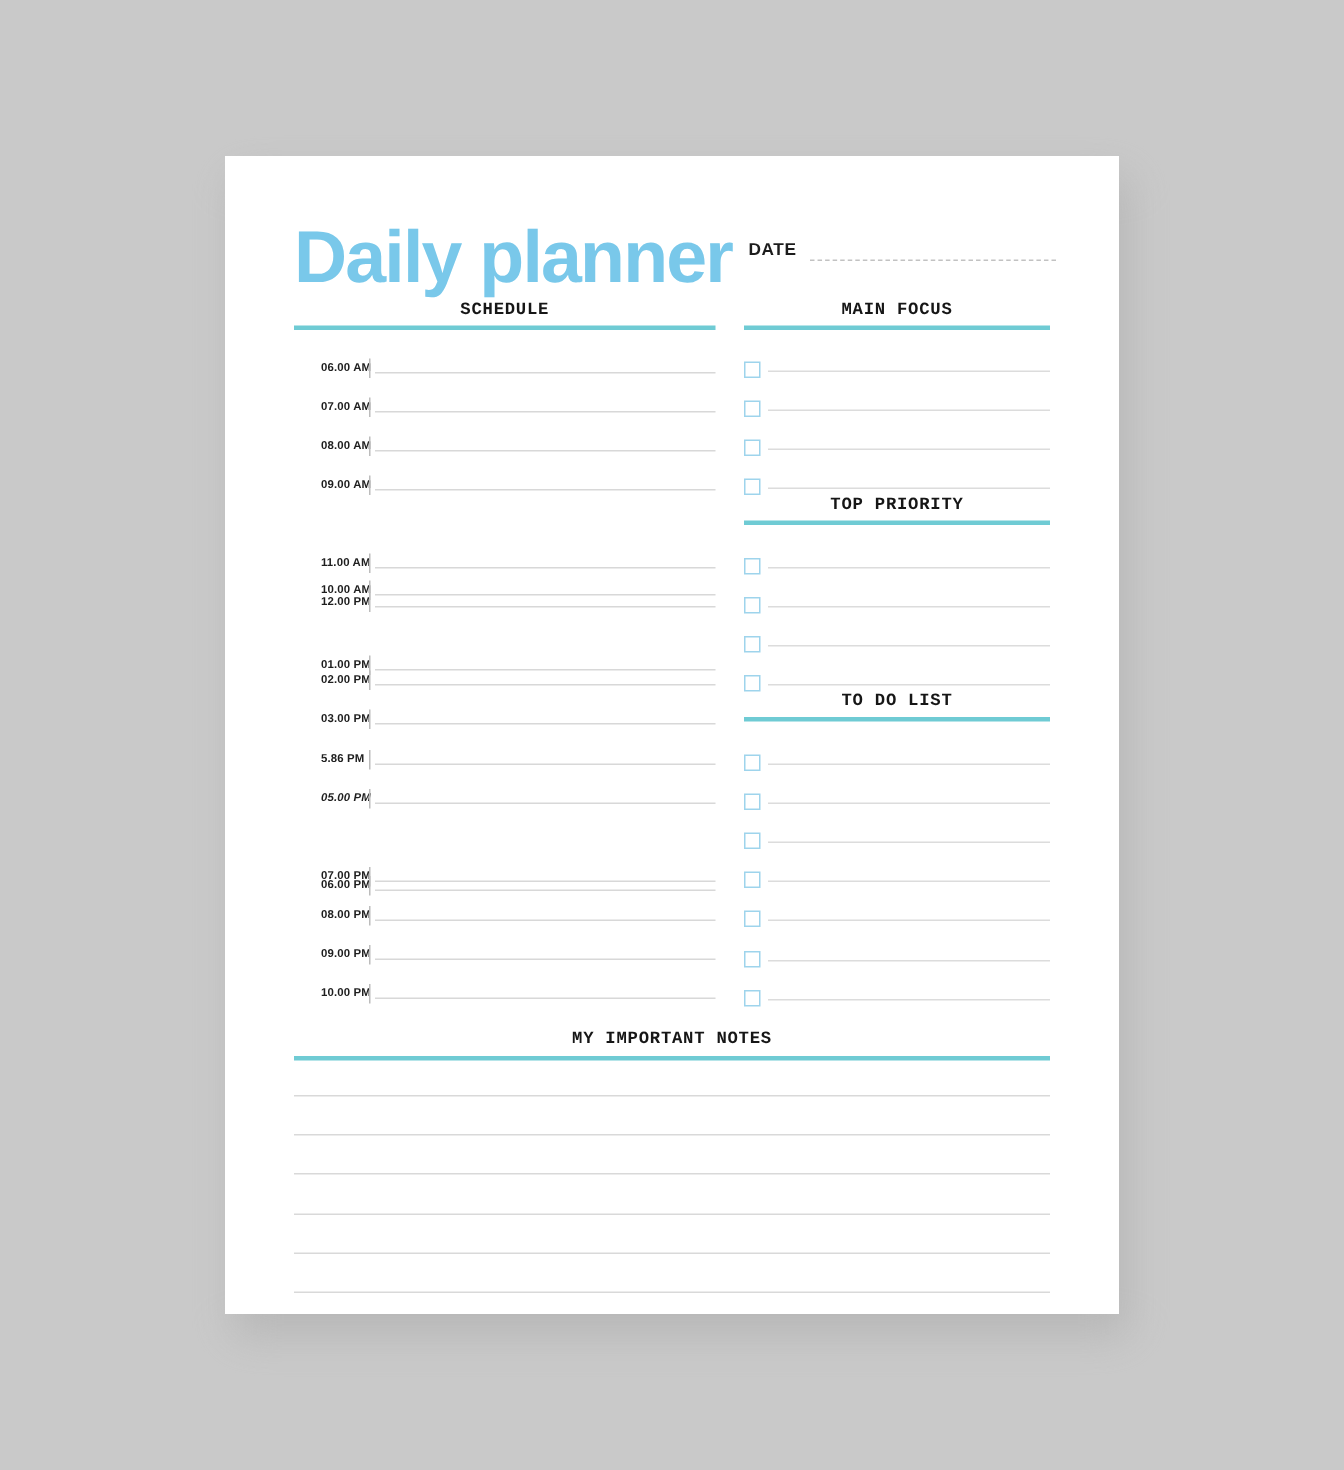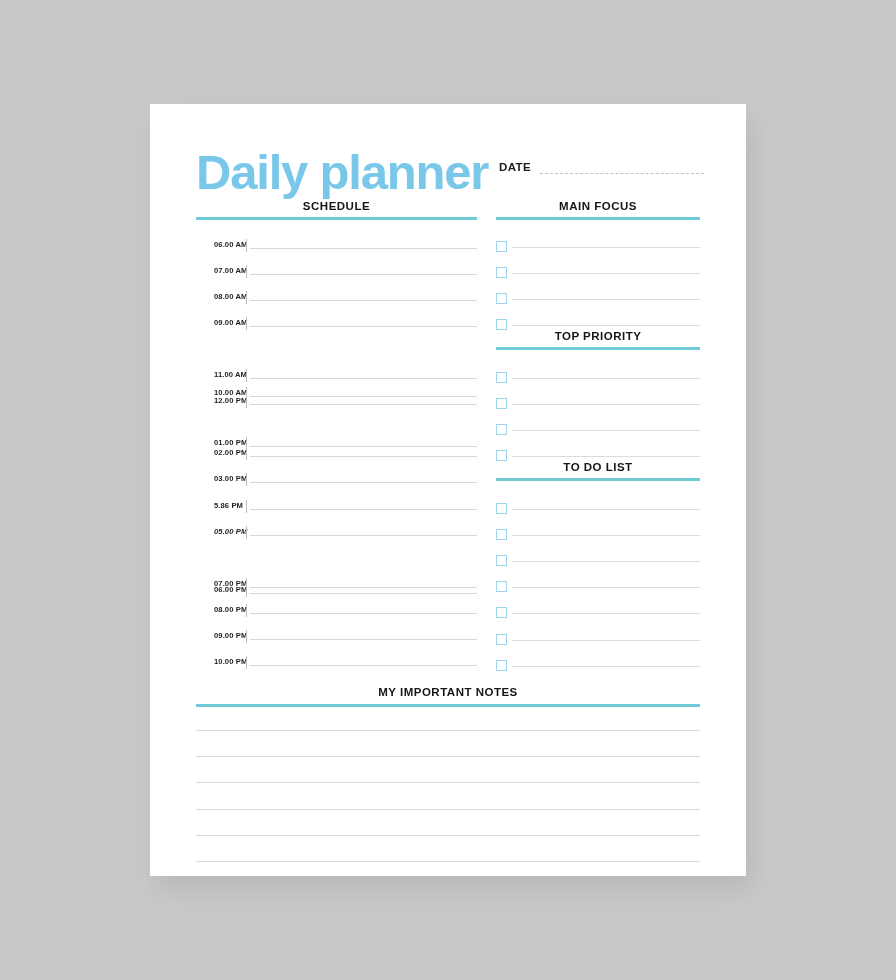--- a/index.html
+++ b/index.html
@@ -82,20 +82,21 @@
 
   
   .sec-title {
     position: absolute;
     font-size: 11.5px;
     font-weight: bold;
     color: #161616;
     letter-spacing: 0.5px;
     text-align: center;
     white-space: nowrap;
+    font-family: Liberation Mono, monospace;
   }
   .sec-rule {
     position: absolute;
     height: 2.5px;
     background: #6fcbd4;
   }
   #schedule-title { left: 46px; top: 96px; width: 281px; }
   #schedule-rule  { left: 46px; top: 113px; width: 281px; }
 
   .sched-row {

